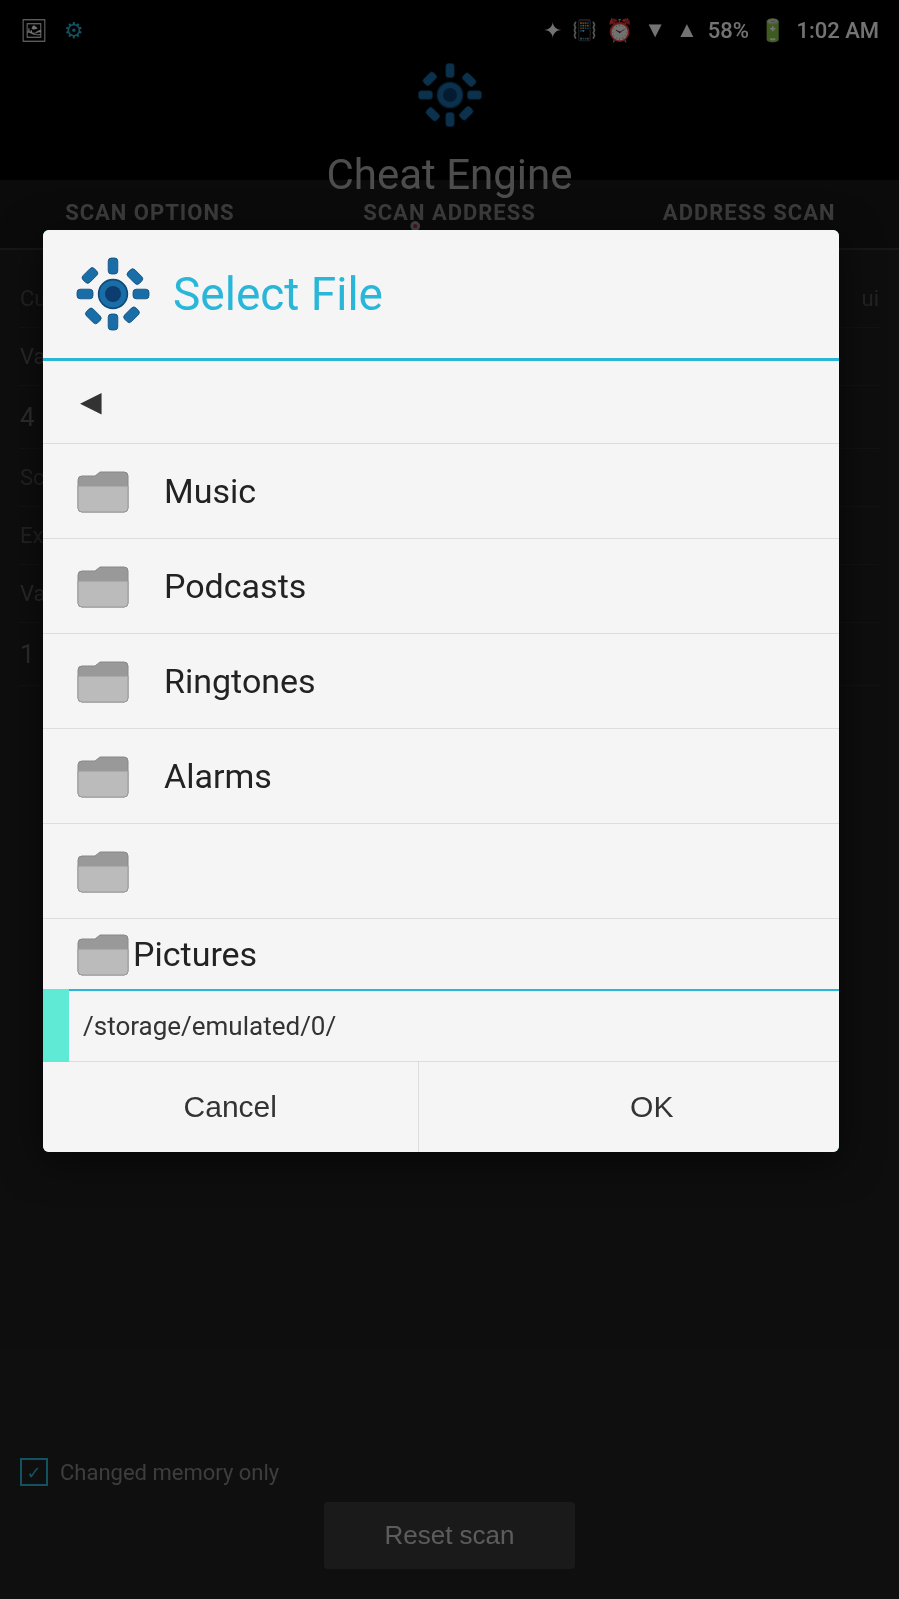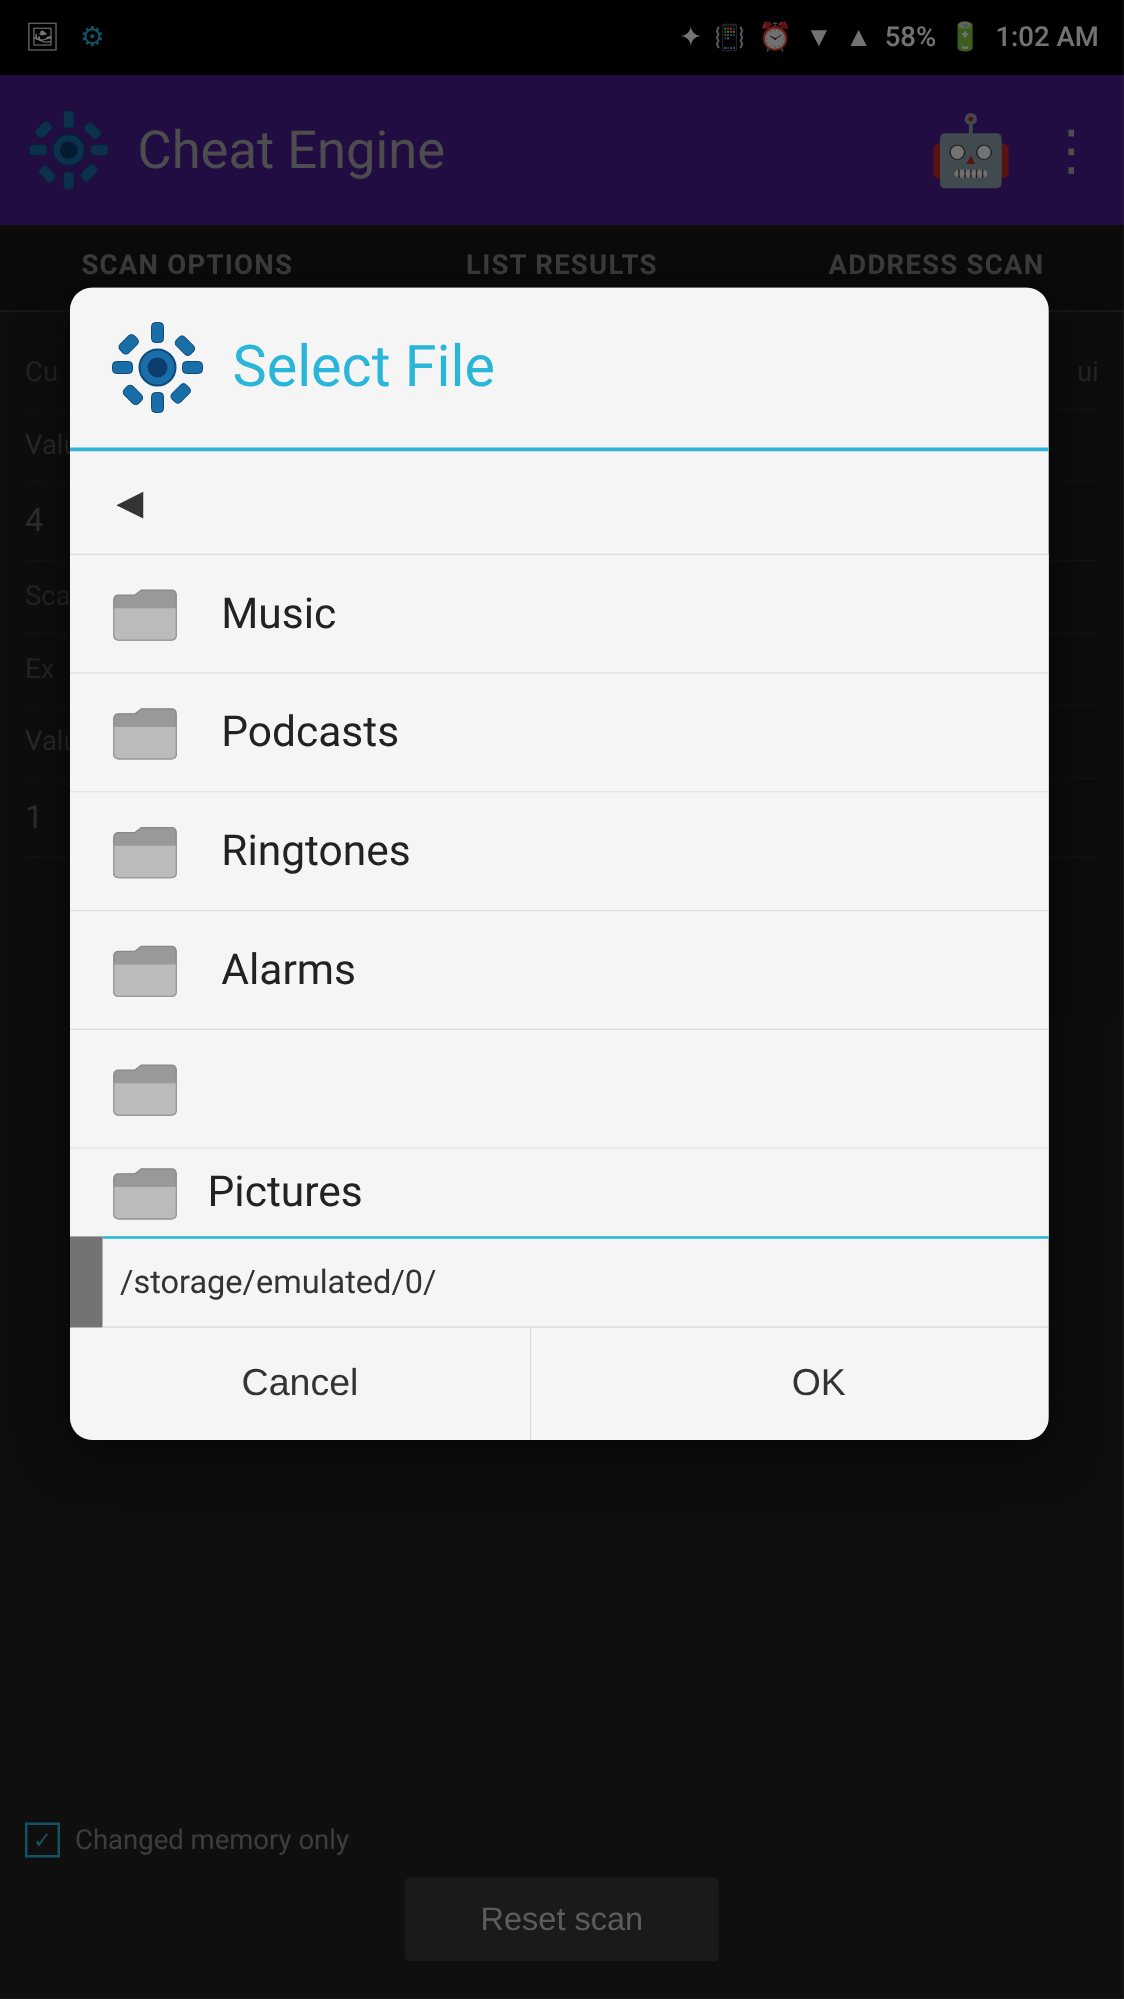--- a/index.html
+++ b/index.html
@@ -44,25 +44,26 @@
     .status-text {
       color: white;
       font-size: 22px;
       font-weight: 500;
     }
 
     
     .app-bar {
       width: 100%;
       height: 120px;
-      background: #4c1d95;
+      background: #000000;
       display: flex;
       align-items: center;
       padding: 0 20px;
       gap: 20px;
+      flex-direction: column;
     }
 
     .app-icon {
       width: 70px;
       height: 70px;
     }
 
     .app-title {
       color: #aaa;
       font-size: 42px;
@@ -125,24 +126,24 @@
       right: 0;
       bottom: 0;
       background: rgba(0,0,0,0.55);
       z-index: 10;
     }
 
     
     .dialog {
       position: absolute;
       top: 230px;
-      left: 56px;
+      left: 43px;
       right: 60px;
-      background: #737373;
-      border-radius: 18px;
+      background: #5eead4;
+      border-radius: 6px;
       z-index: 20;
       overflow: hidden;
       box-shadow: 0 8px 40px rgba(0,0,0,0.6);
     }
 
     .dialog-header {
       background: #f5f5f5;
       padding: 24px 30px;
       display: flex;
       align-items: center;
@@ -193,21 +194,20 @@
       font-size: 34px;
       color: #222;
       font-weight: 400;
     }
 
     
     .file-item-partial {
       display: flex;
       align-items: center;
       padding: 22px 30px;
-      gap: 20px;
       background: #f5f5f5;
       height: 70px;
       overflow: hidden;
     }
 
     
     .path-bar {
       background: #f5f5f5;
       padding: 20px 14px;
       border-top: 2px solid #29b6d8;
@@ -344,21 +344,21 @@
     <span style="color:#888;font-size:55px;">🤖</span>
     <span style="color:#aaa;font-size:44px;cursor:pointer;">⋮</span>
   </div>
 </div>
 
 <div class="tab-bar">
   <div class="tab-item">
     <span>SCAN OPTIONS</span>
   </div>
   <div class="tab-item">
-    <span>LIST RESULTS</span>
+    <span>SCAN ADDRESS</span>
   </div>
   <div class="tab-item">
     <span>ADDRESS SCAN</span>
   </div>
 </div>
 
 <div class="bg-content">
   <div class="bg-row">
     <span style="color:#666;font-size:22px;">Cu</span>
     <span style="margin-left:auto;color:#666;font-size:22px;">ui</span>

